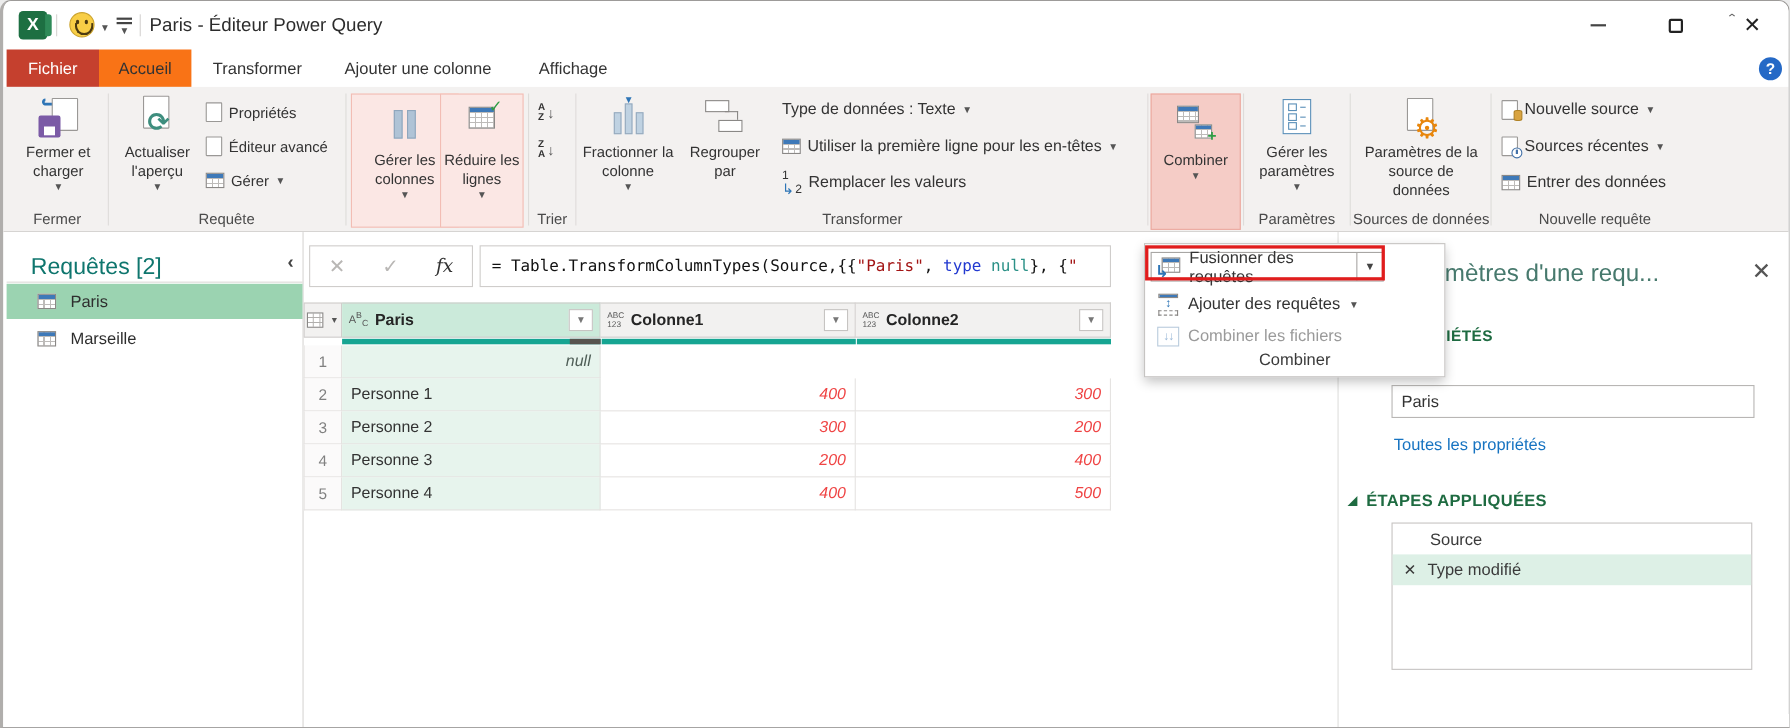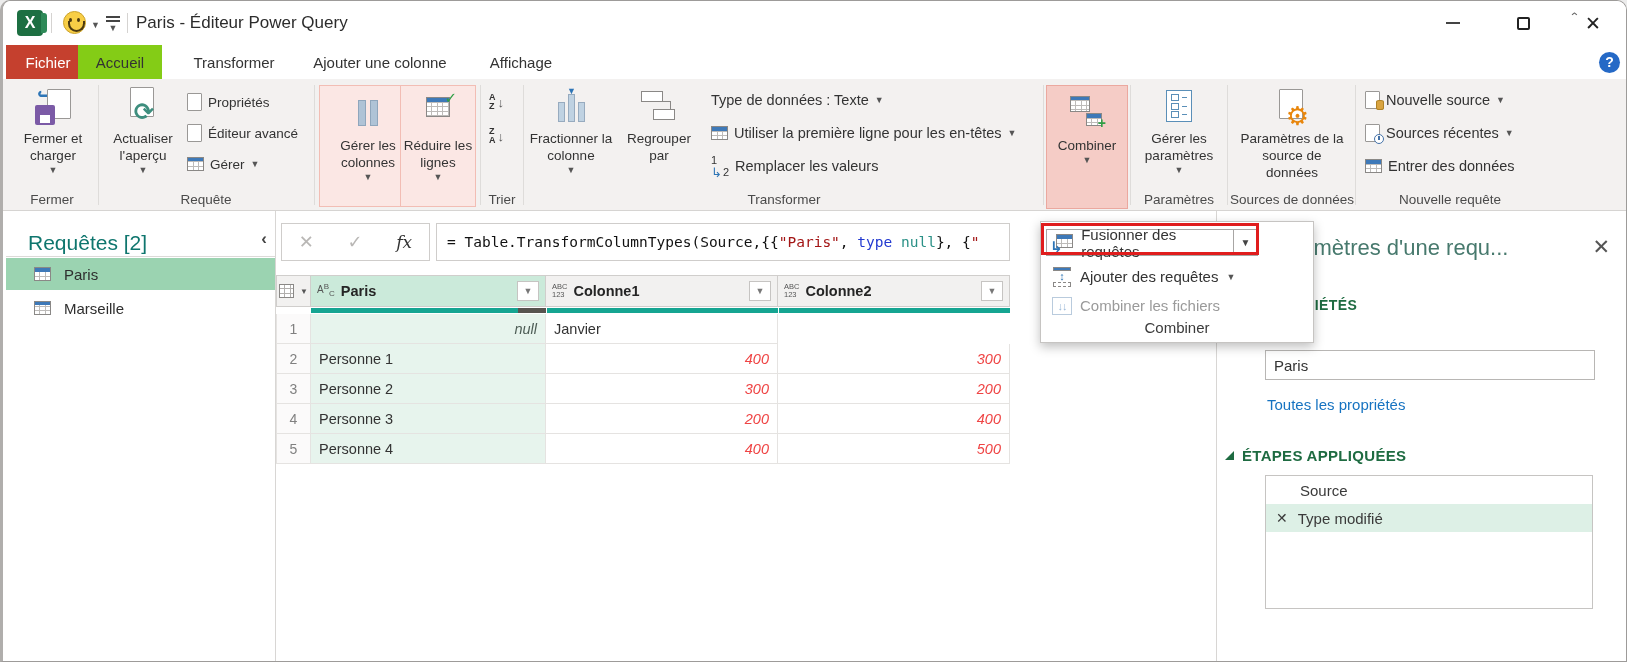--- a/index.html
+++ b/index.html
@@ -26,21 +26,21 @@
   .win-title { position:absolute; left:133px; top:12px; font-size:17px; color:#2c2c2c; }
   .winbtn { position:absolute; top:8px; width:40px; height:28px; display:flex; align-items:center; justify-content:center; color:#222; }
   .btn-min { left:1430px; } .btn-min .g { width:14px; height:2px; background:#444; }
   .btn-max { left:1500px; } .btn-max .g { width:13px; height:13px; border:2px solid #222; border-radius:2px; }
   .btn-close { left:1570px; font-size:19px; }
 
   
   .tabbar { position:absolute; left:0; top:44px; right:0; height:34px; background:#fff; }
   .tab { position:absolute; top:0; height:34px; display:flex; align-items:center; justify-content:center; font-size:15px; color:#333; }
   .tab-fichier { left:3px; width:84px; background:#C5402E; color:#fff; }
-  .tab-accueil { left:75px; width:84px; background:#84cc16; }
+  .tab-accueil { left:87px; width:84px; background:#f97316; }
   .tab-transformer { left:186px; width:90px; }
   .tab-ajouter { left:304px; width:146px; }
   .tab-affichage { left:478px; width:80px; }
   .collapse-ribbon { position:absolute; left:1566px; top:8px; color:#666; font-size:13px; transform:scaleY(.8); }
   .help-btn { position:absolute; left:1596px; top:51px; width:21px; height:21px; border-radius:50%; background:#2569C6;
               color:#fff; font-size:14px; font-weight:bold; text-align:center; line-height:21px; }
 
   
   .ribbon { position:absolute; left:0; top:78px; right:0; height:132px; background:#f3f1f0; border-bottom:1px solid #d6d4d2; }
   .rsep { position:absolute; top:6px; width:1px; height:120px; background:#dedcda; }
@@ -501,21 +501,20 @@
         <div class="qbar qb-paris">
             <span class="dark"></span>
           </div>
         <div class="qbar qb-c1"></div>
         <div class="qbar qb-c2"></div>
       </div>
 
       <div class="grid-row">
         <div class="dcell dc-num">1</div>
         <div class="dcell dc-paris nullv">null</div>
-        <div class="dcell dc-c1">Janvier</div>
       </div>
       <div class="grid-row">
         <div class="dcell dc-num">2</div>
         <div class="dcell dc-paris">Personne 1</div>
         <div class="dcell dc-c1 num">400</div>
         <div class="dcell dc-c2 num">300</div>
       </div>
       <div class="grid-row">
         <div class="dcell dc-num">3</div>
         <div class="dcell dc-paris">Personne 2</div>

